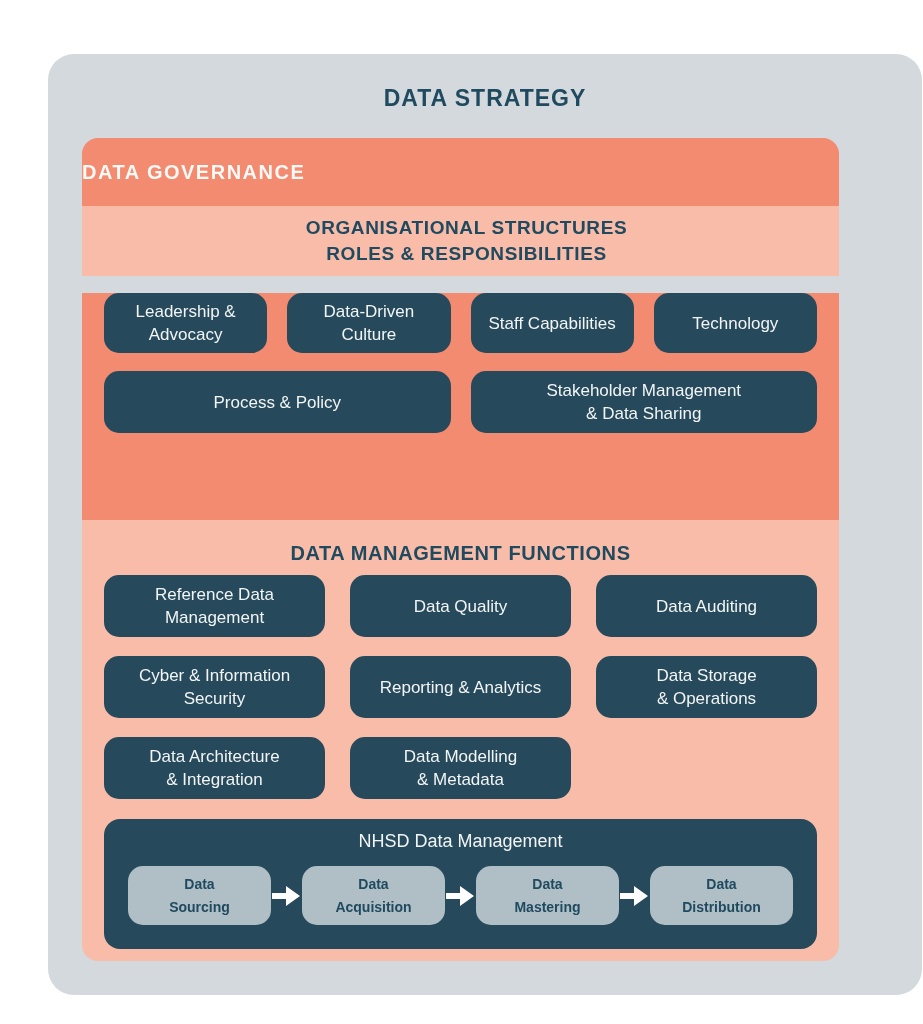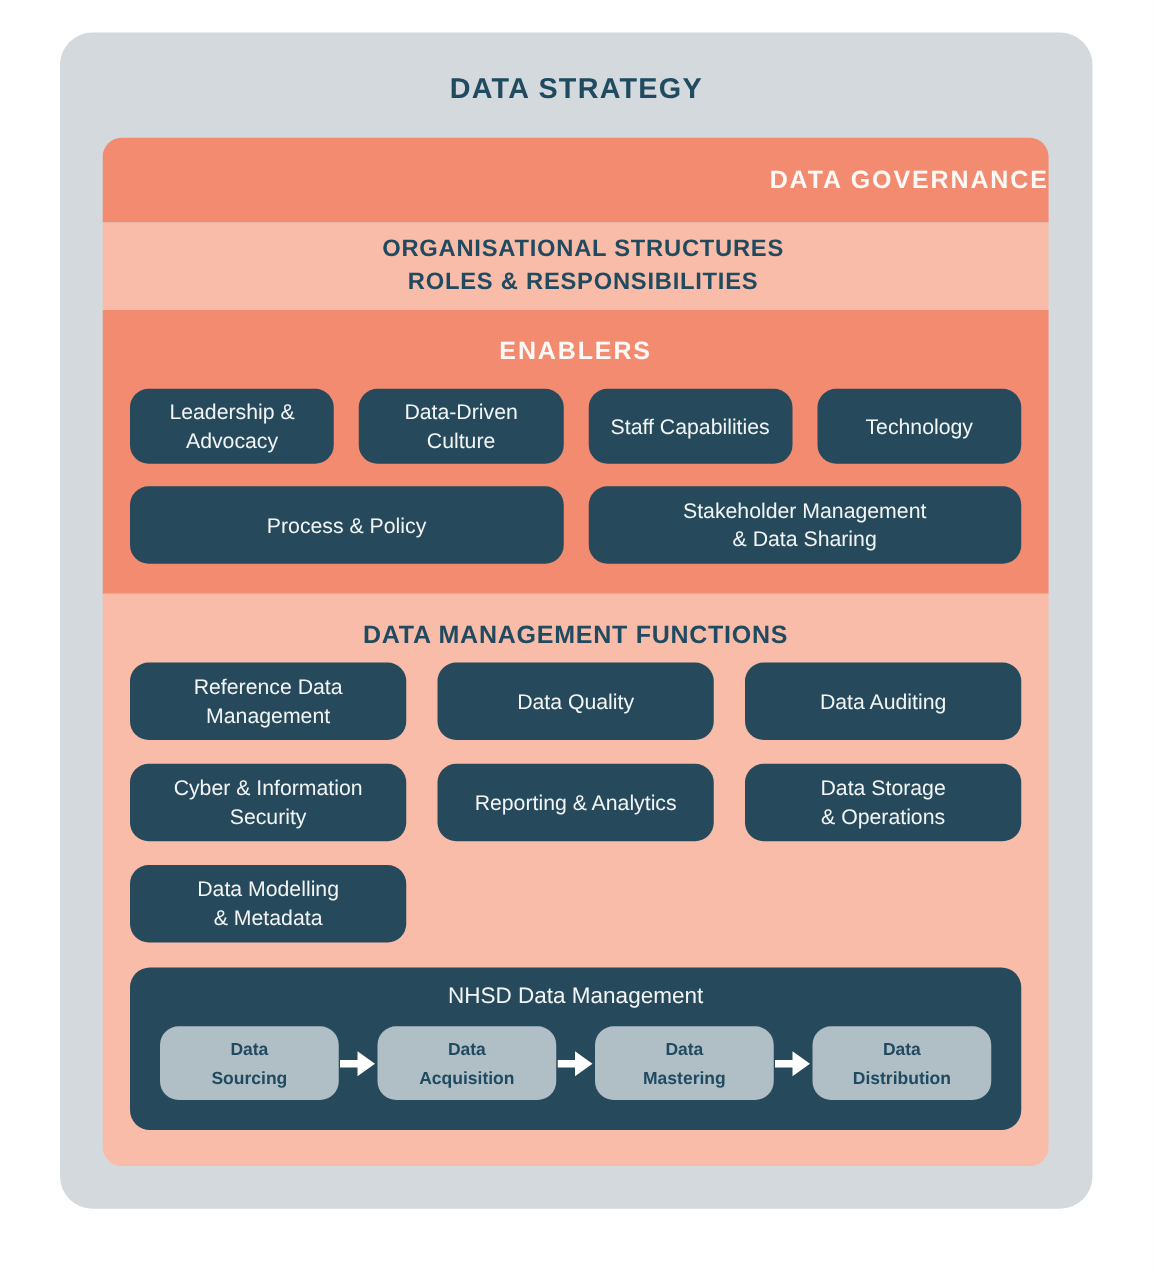--- a/index.html
+++ b/index.html
@@ -13,25 +13,26 @@
   .canvas {
     position: relative;
     width: 923px;
     height: 1024px;
     background: #ffffff;
     overflow: hidden;
   }
   .outer {
     position: absolute;
     left: 48px;
-    top: 26px;
+    top: 54px;
     width: 826px;
     height: 941px;
     background: #D3D9DC;
     border-radius: 26px;
+    padding-left: 48px;
   }
   .diagram-title {
     position: absolute;
     left: 0;
     top: 31px;
     width: 100%;
     text-align: center;
     font-size: 23px;
     font-weight: 700;
     letter-spacing: 1px;
@@ -44,21 +45,21 @@
     width: 757px;
     height: 823px;
     border-radius: 16px;
     overflow: hidden;
   }
   .band-governance {
     height: 68px;
     background: #F38B71;
     display: flex;
     align-items: center;
-    justify-content: flex-end;
+    justify-content: flex-start;
   }
   .band-governance .band-label {
     color: #FDF9F6;
     font-size: 20px;
     font-weight: 700;
     letter-spacing: 1.5px;
   }
   .band-org {
     height: 70px;
     background: #F8BCA9;
@@ -180,21 +181,20 @@
       <div class="band-governance">
         <div class="band-label">DATA GOVERNANCE</div>
       </div>
 
       <div class="band-org">
         <div class="band-label">ORGANISATIONAL STRUCTURES
 ROLES &amp; RESPONSIBILITIES</div>
       </div>
 
       <div class="band-enablers">
-        <div class="section-title light">ENABLERS</div>
         <div class="pill-row enablers-row1">
           <div class="pill">Leadership &amp;
 Advocacy</div>
           <div class="pill">Data-Driven
 Culture</div>
           <div class="pill">Staff Capabilities</div>
           <div class="pill">Technology</div>
         </div>
         <div class="pill-row enablers-row2">
           <div class="pill">Process &amp; Policy</div>
@@ -208,20 +208,22 @@
         <div class="functions-grid">
           <div class="pill">Reference Data
 Management</div>
           <div class="pill">Data Quality</div>
           <div class="pill">Data Auditing</div>
           <div class="pill">Cyber &amp; Information
 Security</div>
           <div class="pill">Reporting &amp; Analytics</div>
           <div class="pill">Data Storage
 &amp; Operations</div>
+          <div class="pill">Data Architecture
+&amp; Integration</div>
           <div class="pill">Data Modelling
 &amp; Metadata</div>
         </div>
 
         <div class="nhsd-box">
           <div class="nhsd-title">NHSD Data Management</div>
           <div class="steps-row">
             <div class="step-pill">Data
 Sourcing</div>
             <div class="flow-arrow">

